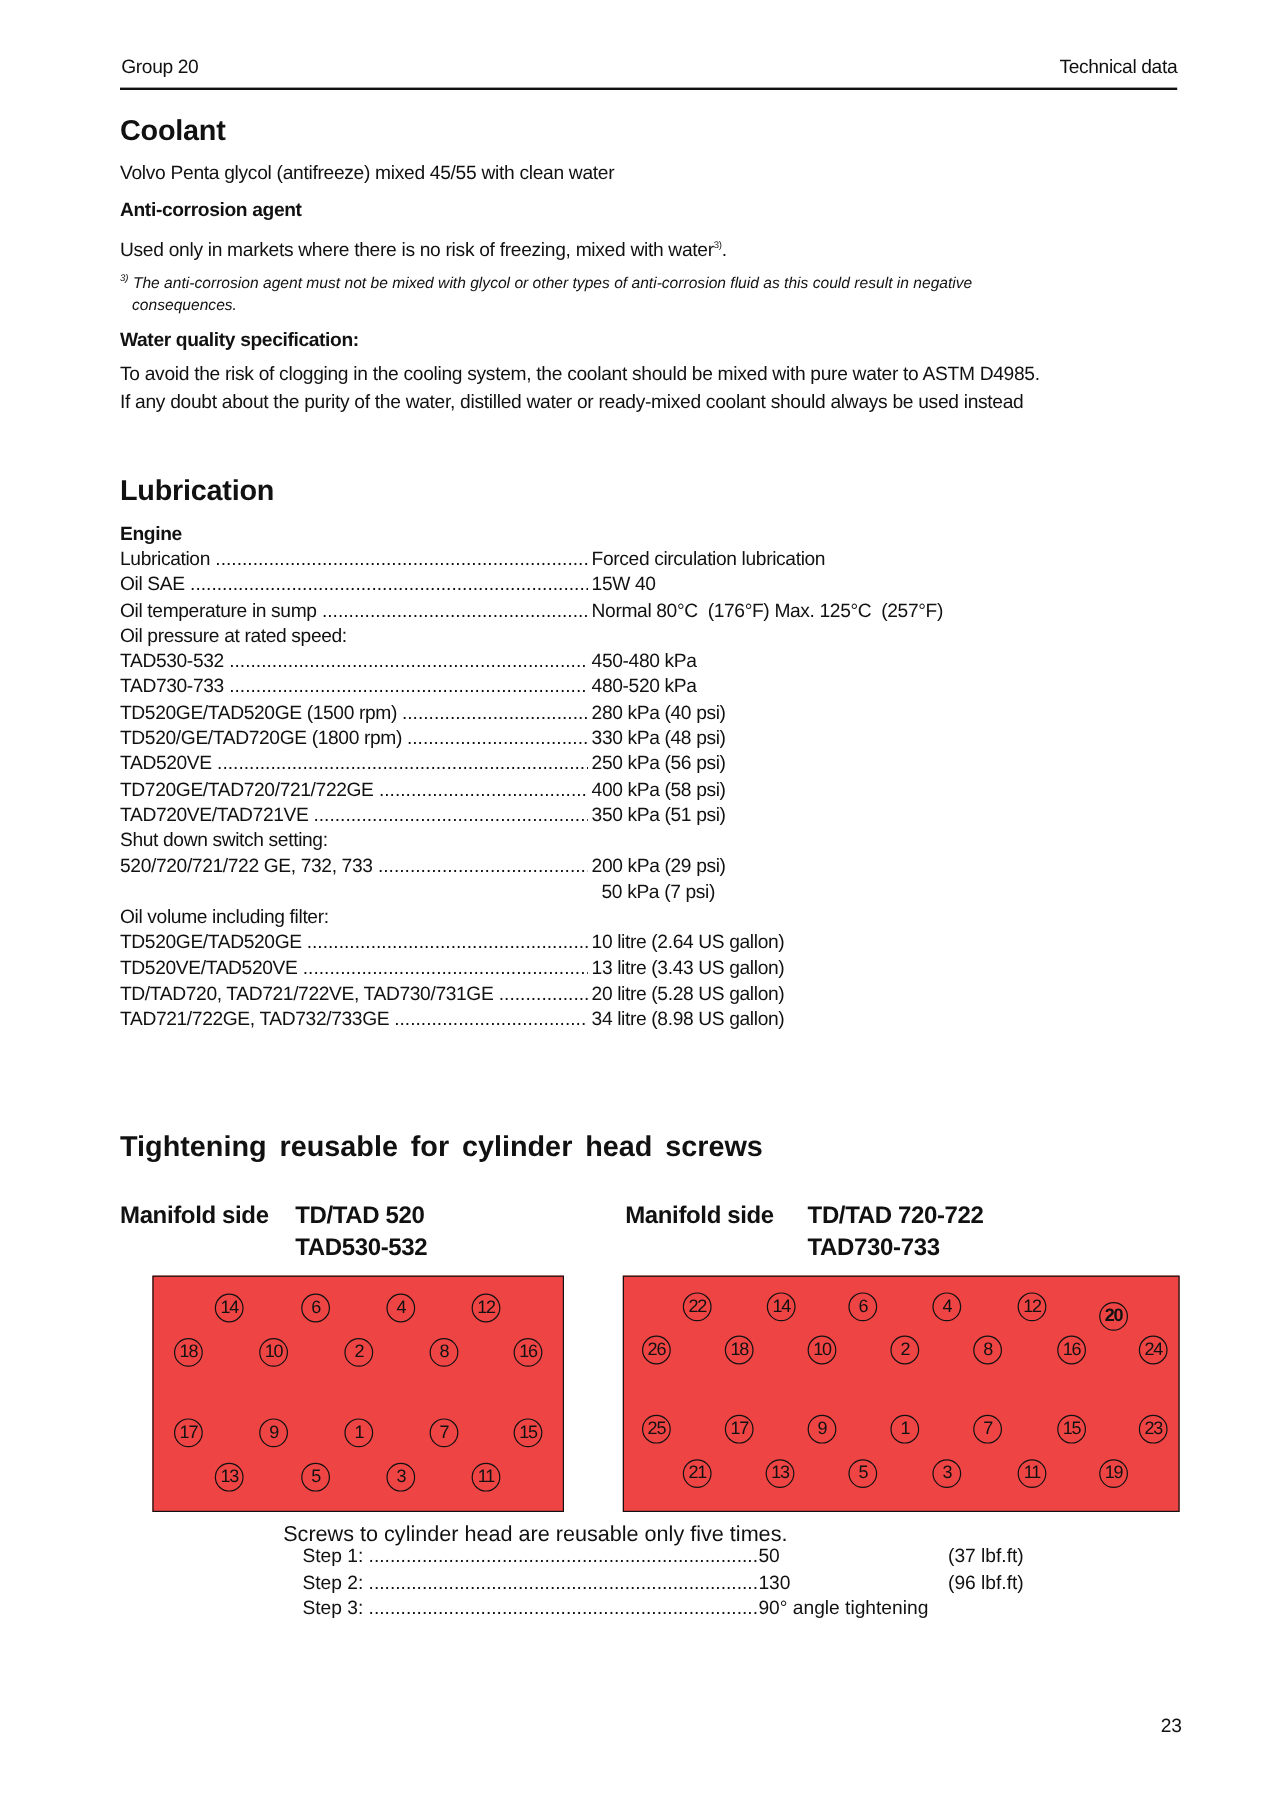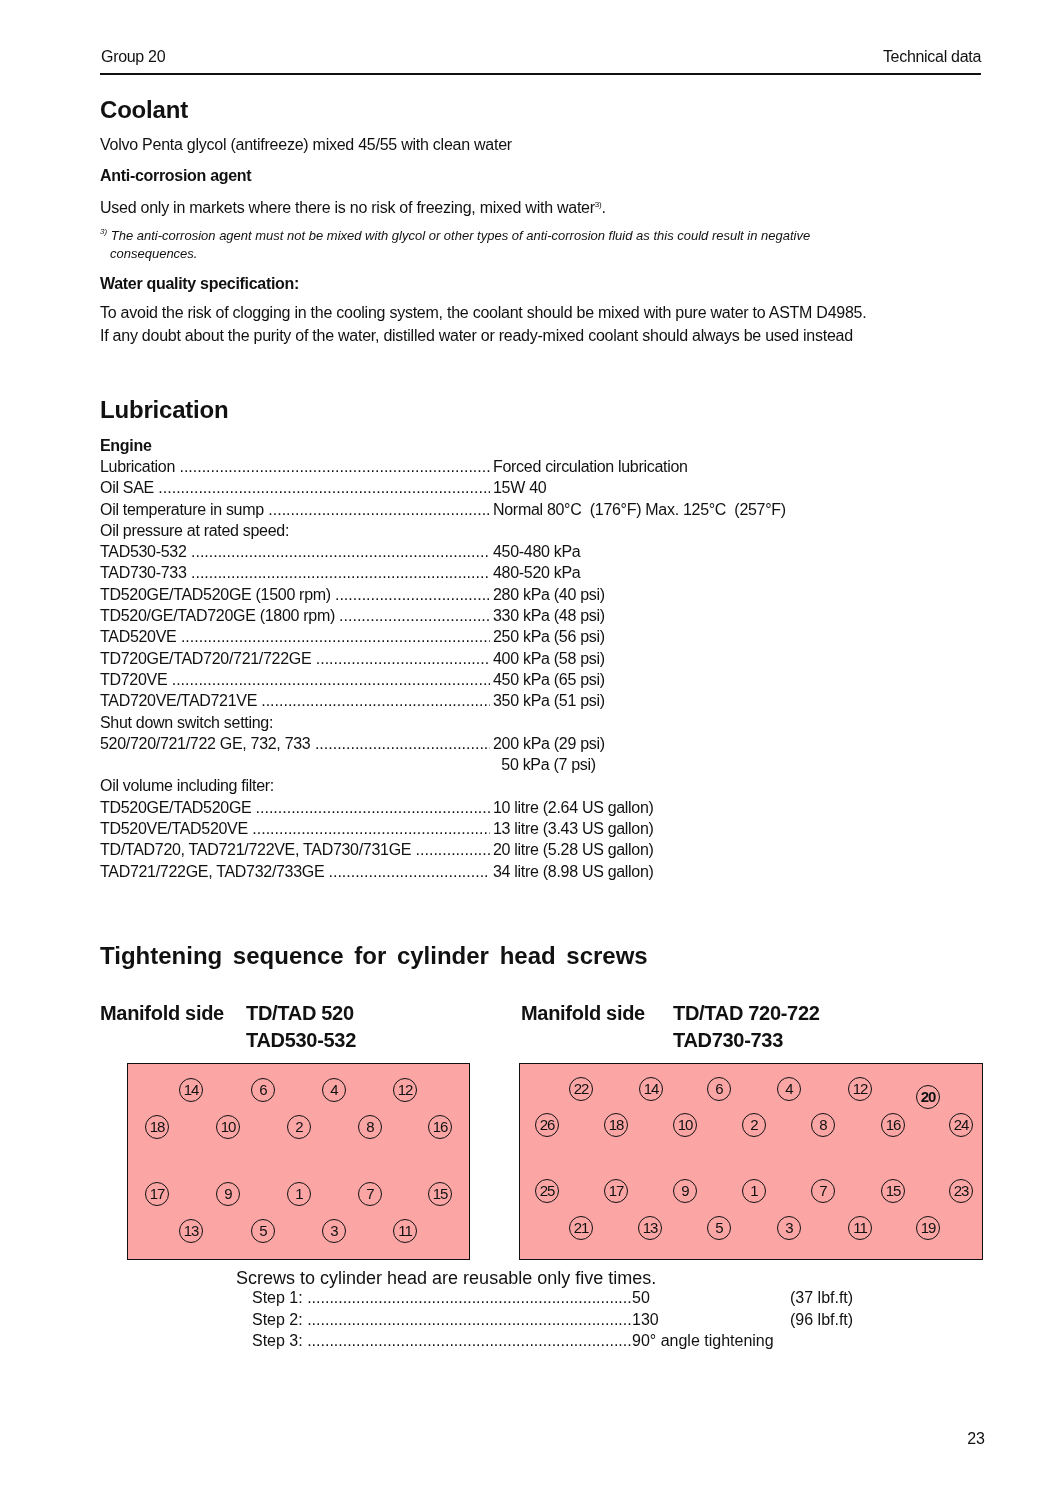--- a/index.html
+++ b/index.html
@@ -36,21 +36,21 @@
     }
     .spec .row .val { position: absolute; left: 393px; white-space: nowrap; background: #fff; }
     .spec .row.heading .lbl::after { content: ""; }
 
     
     .tt-title { position: absolute; left: 100px; top: 942px; font-size: 24px; font-weight: bold; word-spacing: 4px; }
     .mf { position: absolute; font-size: 20px; font-weight: bold; letter-spacing: -0.3px; line-height: 26px; }
     .mf .side { position: absolute; left: 0; top: 0; }
     .mf .models { position: absolute; top: 0; }
 
-    .diagram { position: absolute; border: 1px solid #111; background: #fca5a5; }
+    .diagram { position: absolute; border: 1px solid #111; background: #ef4444; }
     .bolt {
       position: absolute; width: 24px; height: 24px; margin-left: -12px; margin-top: -12px;
       border: 1.5px solid #111; border-radius: 50%;
       font-size: 15px; line-height: 21px; text-align: center; letter-spacing: -1px;
       font-family: "Liberation Sans", sans-serif;
     }
 
     .torque { position: absolute; left: 236px; top: 1267px; }
     .torque .t-title { font-size: 16px; font-weight: bold; letter-spacing: -0.3px; line-height: 20px; }
     .torque .t-note { font-size: 18px; line-height: 17px; margin-top: 3px; }
@@ -119,24 +119,20 @@
       </div>
       <div class="row">
         <span class="lbl"><span>TAD520VE</span></span>
         <span class="val" style="white-space: pre;">250 kPa (56 psi)</span>
       </div>
       <div class="row">
         <span class="lbl"><span>TD720GE/TAD720/721/722GE</span></span>
         <span class="val" style="white-space: pre;">400 kPa (58 psi)</span>
       </div>
       <div class="row">
-        <span class="lbl"><span>TD720VE</span></span>
-        <span class="val" style="white-space: pre;">450 kPa (65 psi)</span>
-      </div>
-      <div class="row">
         <span class="lbl"><span>TAD720VE/TAD721VE </span></span>
         <span class="val" style="white-space: pre;">350 kPa (51 psi)</span>
       </div>
       <div class="row heading">
         <span class="lbl"><span>Shut down switch setting:</span></span>
       </div>
       <div class="row">
         <span class="lbl"><span>520/720/721/722 GE, 732, 733</span></span>
         <span class="val" style="white-space: pre;">200 kPa (29 psi)</span>
       </div>
@@ -158,21 +154,21 @@
         <span class="lbl"><span>TD/TAD720, TAD721/722VE, TAD730/731GE</span></span>
         <span class="val" style="white-space: pre;">20 litre (5.28 US gallon)</span>
       </div>
       <div class="row">
         <span class="lbl"><span>TAD721/722GE, TAD732/733GE </span></span>
         <span class="val" style="white-space: pre;">34 litre (8.98 US gallon)</span>
       </div>
     </div>
 </div>
 
-<div class="tt-title">Tightening sequence for cylinder head screws</div>
+<div class="tt-title">Tightening reusable for cylinder head screws</div>
 
 <div class="mf" style="left:100px; top:1000px; width:400px; height:56px;">
   <span class="side">Manifold side</span>
   <span class="models" style="left:146px;">TD/TAD 520</span>
   <span class="models" style="left:146px; top:27px;">TAD530-532</span>
 </div>
 <div class="mf" style="left:521px; top:1000px; width:460px; height:56px;">
   <span class="side">Manifold side</span>
   <span class="models" style="left:152px;">TD/TAD 720-722</span>
   <span class="models" style="left:152px; top:27px;">TAD730-733</span>

